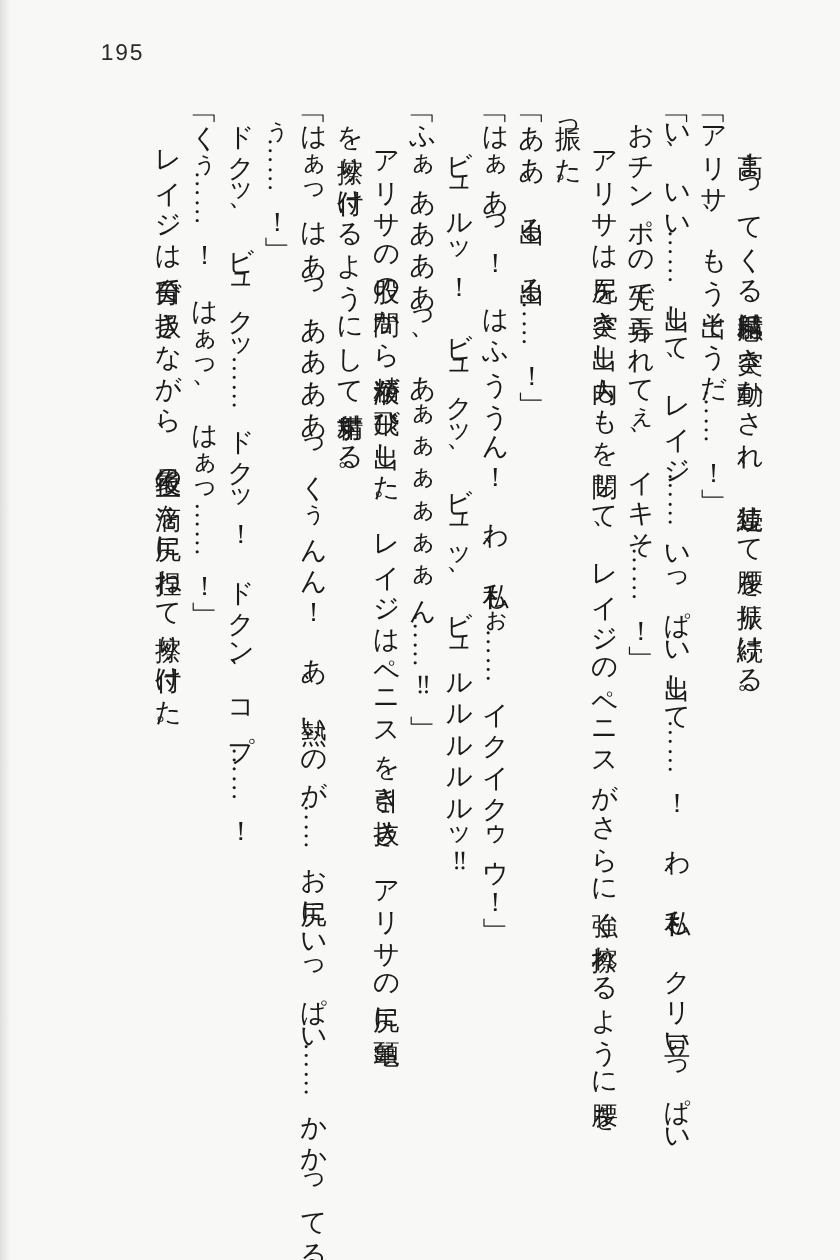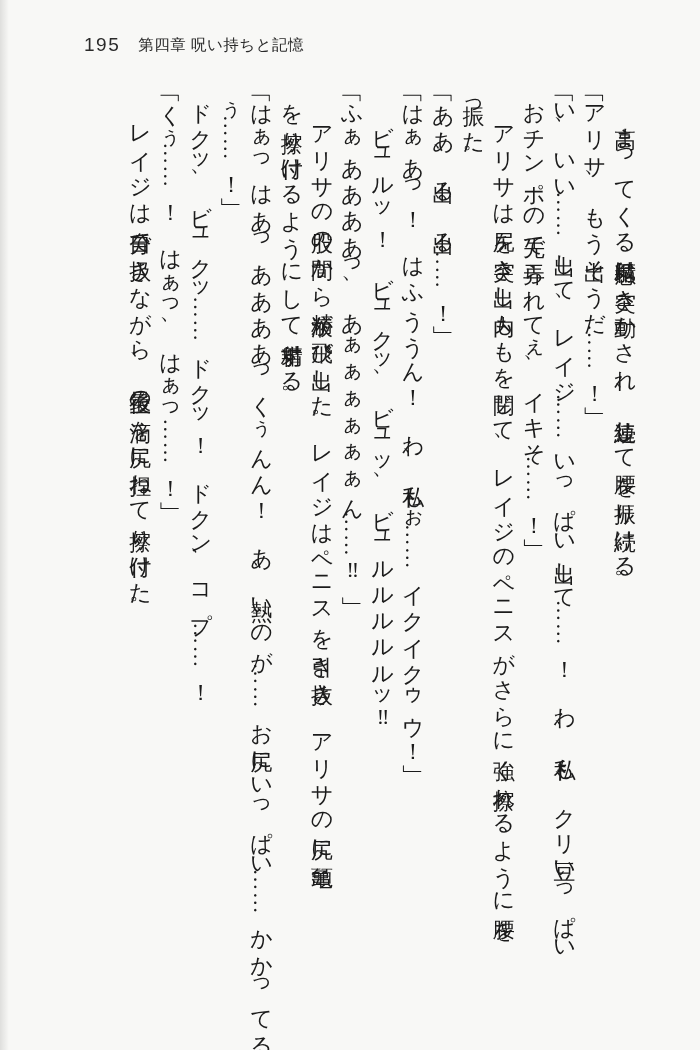--- a/index.html
+++ b/index.html
@@ -62,21 +62,20 @@
     text-indent: 1em;
   }
 </style>
 </head>
 <body style="--bg: #f8f8f6; --ink: #1b1b1b; --header-ink: #2a2a2a;">
 
 <div class="scan-edge"></div>
 
 <div class="page-header">
   <span class="page-number">195</span>
-  <span class="chapter-title">第四章 呪い持ちと記憶</span>
 </div>
 
 <div class="text-area">
     <p class="text-column indent">高まってくる射精感に突き動かされ、連続して腰を振り続ける。</p>
     <p class="text-column">「アリサ、もう出そうだ……！」</p>
     <p class="text-column">「い、いい……出して、レイジ……いっぱい出して……！　わ、私も、クリ豆いっぱい</p>
     <p class="text-column">おチンポの先で弄られてぇ、イキそ……！」</p>
     <p class="text-column indent">アリサは尻を突き出し内ももを閉じて、レイジのペニスがさらに強く擦れるように腰を</p>
     <p class="text-column">振った。</p>
     <p class="text-column">「ああ、出る、出る……！」</p>

